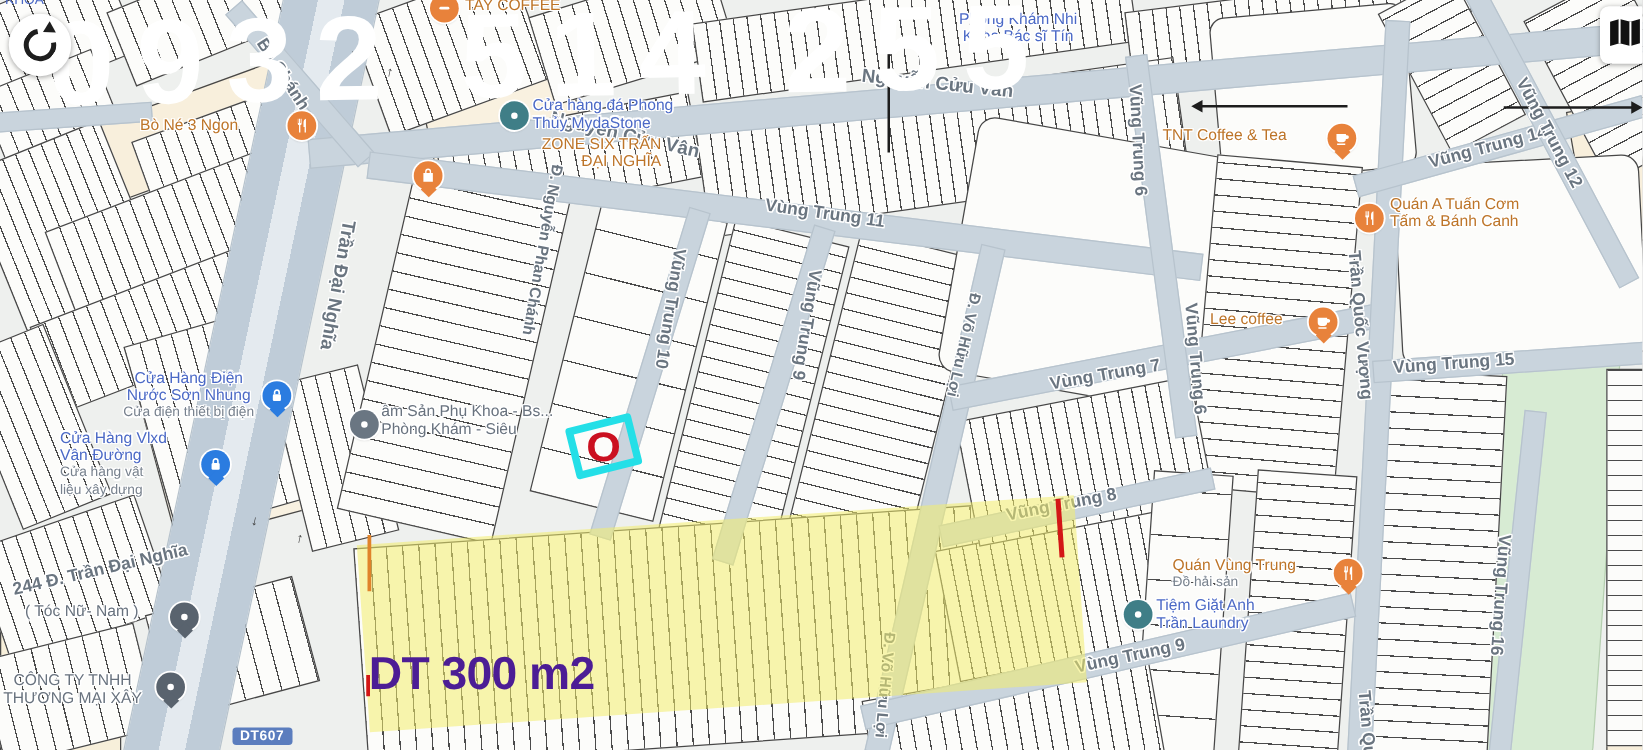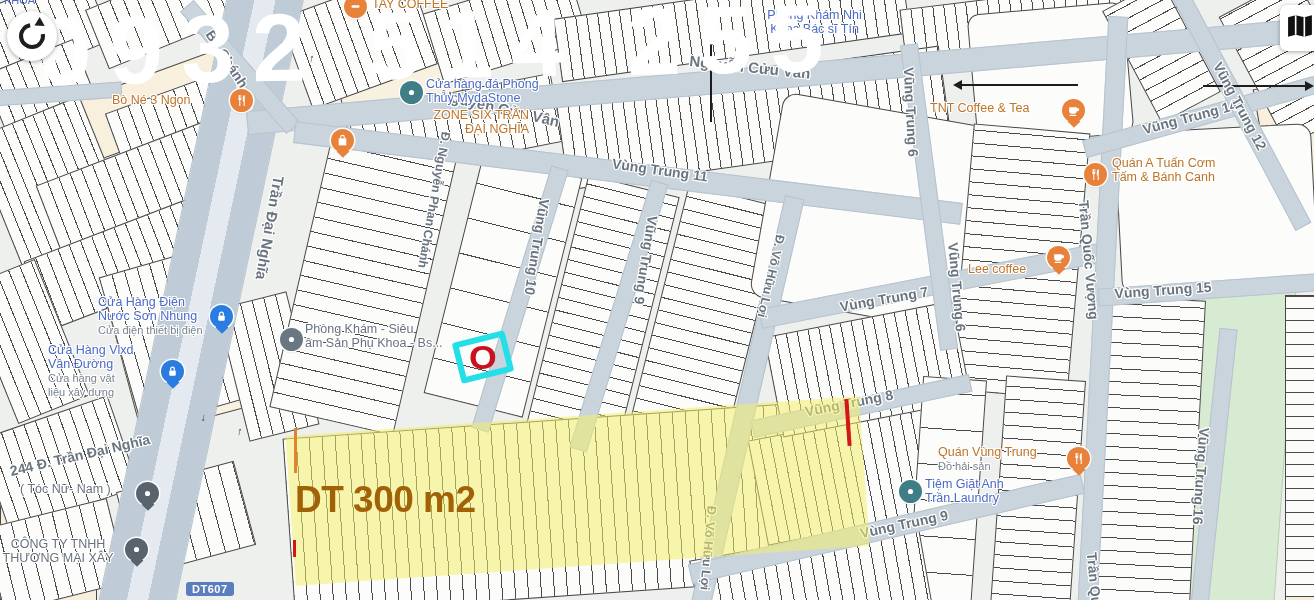--- a/index.html
+++ b/index.html
@@ -198,30 +198,30 @@
       </div>
       <div class="poi-text cls-orange" style="left: 1112px; top: 156px; width: 140px; text-align: left;">
         <div>Quán A Tuấn Cơm</div>
         <div>Tấm &amp; Bánh Canh</div>
       </div>
       <div class="poi-icon pin" style="left: 1047px; top: 246px; background: rgb(232, 130, 59);">
         <svg width="13" height="13" viewBox="0 0 12 12">
           <path d="M2 3h7v3.5A2.5 2.5 0 0 1 6.5 9h-2A2.5 2.5 0 0 1 2 6.5V3zm7 .8h.8a1.4 1.4 0 0 1 0 2.8H9V3.8zM2.5 10h6v1h-6z" fill="#fff"></path>
         </svg>
       </div>
-      <div class="poi-text cls-orange" style="left: 968px; top: 248px; width: 85px; text-align: left; margin-top: 14px;">
+      <div class="poi-text cls-orange" style="left: 968px; top: 248px; width: 85px; text-align: left;">
         <div>Lee coffee</div>
       </div>
       <div class="poi-icon pin" style="left: 210px; top: 305px; background: rgb(43, 124, 224);">
         <svg width="13" height="13" viewBox="0 0 12 12">
           <rect x="3" y="5" width="6" height="5" rx="1" fill="#fff"></rect>
           <path d="M4.3 5V3.6a1.7 1.7 0 0 1 3.4 0V5" stroke="#fff" stroke-width="1.2" fill="none"></path>
         </svg>
       </div>
-      <div class="poi-text cls-blue" style="left: 98px; top: 295px; width: 130px; text-align: left;">
+      <div class="poi-text cls-blue" style="left: 86px; top: 295px; width: 130px; text-align: center;">
         <div>Cửa Hàng Điện</div>
         <div>Nước Sơn Nhung</div>
         <div class="poi-sub">Cửa điện thiết bị điện</div>
       </div>
       <div class="poi-icon pin" style="left: 161px; top: 360px; background: rgb(43, 124, 224);">
         <svg width="13" height="13" viewBox="0 0 12 12">
           <rect x="3" y="5" width="6" height="5" rx="1" fill="#fff"></rect>
           <path d="M4.3 5V3.6a1.7 1.7 0 0 1 3.4 0V5" stroke="#fff" stroke-width="1.2" fill="none"></path>
         </svg>
       </div>
@@ -230,22 +230,22 @@
         <div>Vân Đường</div>
         <div class="poi-sub">Cửa hàng vật</div>
         <div class="poi-sub">liệu xây dựng</div>
       </div>
       <div class="poi-icon" style="left: 280px; top: 328px; background: rgb(106, 118, 130);">
         <svg width="13" height="13" viewBox="0 0 12 12">
           <circle cx="6" cy="6" r="2.4" fill="#fff"></circle>
         </svg>
       </div>
       <div class="poi-text cls-gray" style="left: 305px; top: 322px; width: 250px; text-align: left;">
+        <div>âm Sản Phụ Khoa - Bs...</div>
         <div>Phòng Khám - Siêu</div>
-        <div>âm Sản Phụ Khoa - Bs...</div>
       </div>
       <div class="poi-icon pin" style="left: 136px; top: 482px; background: rgb(89, 99, 110);">
         <svg width="13" height="13" viewBox="0 0 12 12">
           <circle cx="6" cy="6" r="2.4" fill="#fff"></circle>
         </svg>
       </div>
       <div class="poi-text cls-gray" style="left: 20px; top: 482px; width: 120px; text-align: left;">
         <div>( Tóc Nữ- Nam )</div>
       </div>
       <div class="poi-icon pin" style="left: 125px; top: 538px; background: rgb(89, 99, 110);">
@@ -285,21 +285,21 @@
 
   <div class="paint-stroke" style="left:846px;top:399px;width:4px;height:47px;background:#d31616;transform:rotate(-4deg);"></div>
   <div class="paint-stroke" style="left:294px;top:428px;width:3px;height:45px;background:#e0832a;"></div>
   <div class="paint-stroke" style="left:293px;top:540px;width:3px;height:17px;background:#d31616;"></div>
 
   <div id="cyan-marker" style="border-color: rgb(36, 223, 231);">
     <span id="marker-o" style="color: rgb(203, 16, 32);">O</span>
   </div>
 
   <div id="yellow-overlay" style="background: rgba(243, 237, 108, 0.55);"></div>
-  <div class="red-line" style="top: 479px; color: #a16207;">DT 300 m2</div>
+  <div class="red-line" style="top: 518px; color: #4c1d95;">DT 300 m2</div>
 
   <div id="watermark" style="color: rgb(255, 255, 255);">0932 514 255</div>
 
   <div id="dt607" style="background: rgb(91, 125, 190);">DT607</div>
 
   <div id="khoa-frag" style="color: rgb(75, 105, 198);">KHOA</div>
 
   <div id="refresh-btn">
     <div class="rf-ring"></div>
     <div class="rf-tri"></div>

